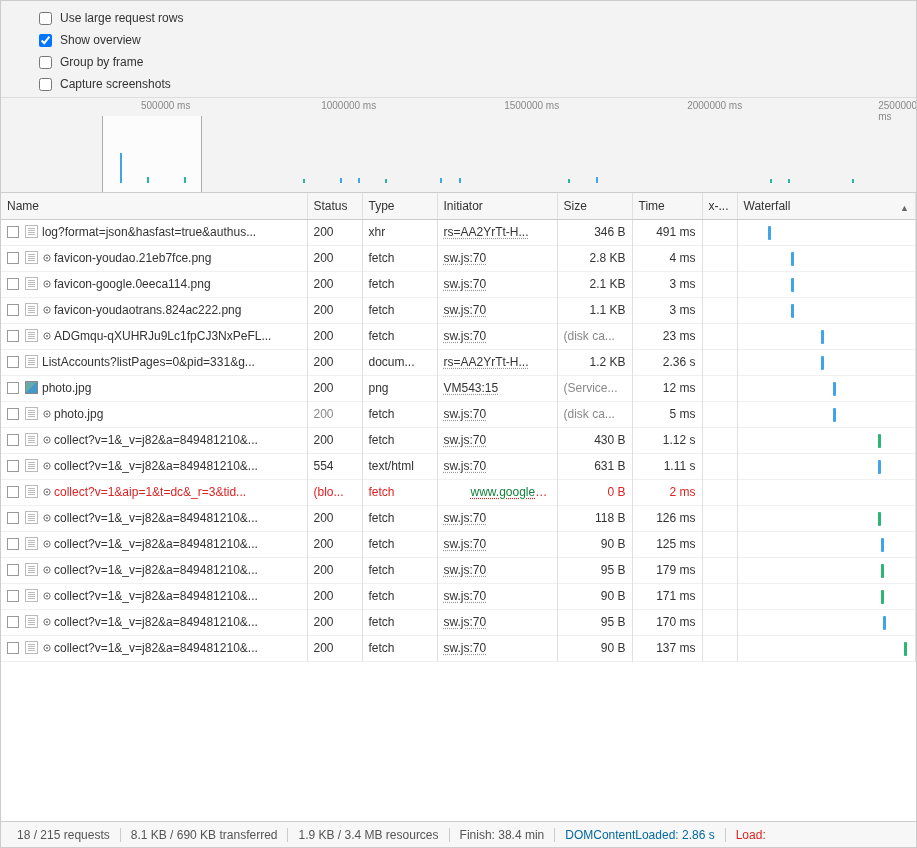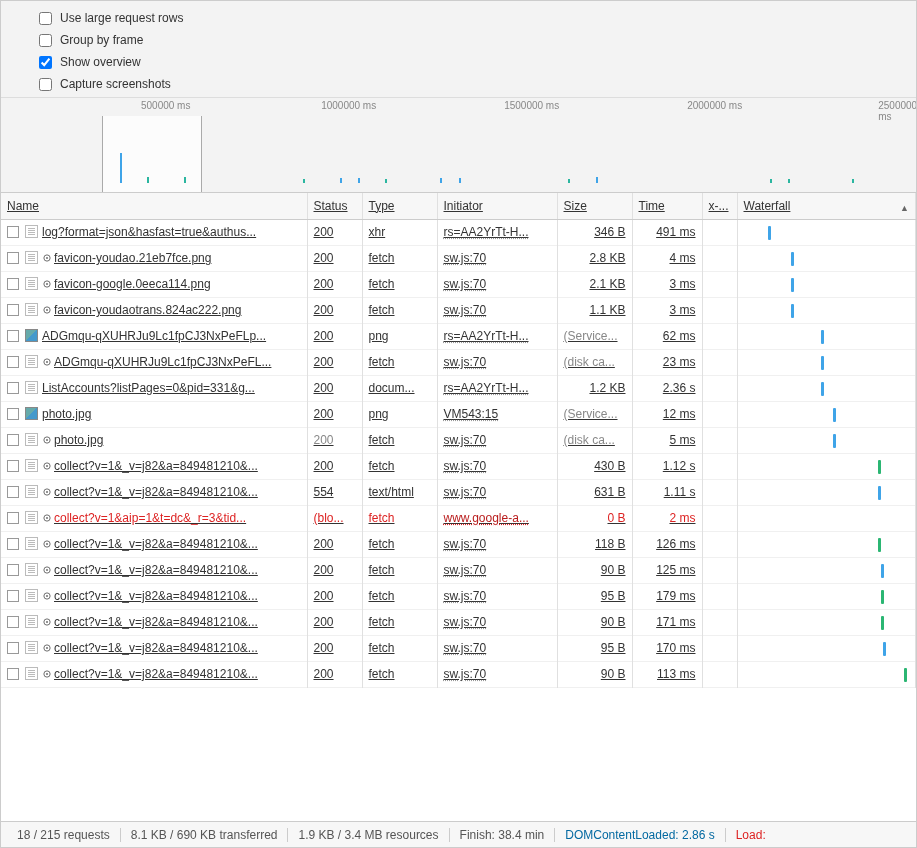--- a/index.html
+++ b/index.html
@@ -55,21 +55,21 @@
   border-left:1px solid #aaa;
   border-right:1px solid #aaa;
 }
 .timeline-graph .bar {
   position:absolute;
   width:2px;
   bottom:10px;
 }
 
 .table-wrap { flex:1; overflow:auto; position:relative; }
-table { border-collapse: collapse; width: 100%; table-layout: fixed; text-decoration: underline; }
+table { border-collapse: collapse; width: 100%; table-layout: fixed; }
 th, td {
   border-right: 1px solid #e0e0e0;
   height: 26px;
   padding: 0 6px;
   text-align: left;
   white-space: nowrap;
   overflow: hidden;
   text-overflow: ellipsis;
   font-size: 12px;
 }
@@ -87,21 +87,21 @@
 td.size, td.time { text-align: right; margin-left: 20px; }
 td .file-icon { display:inline-block; width:13px; height:13px; margin:0 4px 0 2px; vertical-align:-2px; border:1px solid #bbb; background:#fff; position:relative; }
 td .file-icon.doc::after { content:""; position:absolute; left:2px; right:2px; top:2px; height:1px; background:#bbb; box-shadow:0 2px 0 #bbb,0 4px 0 #bbb,0 6px 0 #bbb; }
 td .file-icon.img { background:linear-gradient(135deg,#6aa 50%,#49c 50%); border-color:#888;}
 td .gear { display:inline-block; width:10px; height:10px; margin-right:2px; vertical-align:-1px; }
 td .gear svg { width:10px; height:10px; }
 td .chk { display:inline-block; width:12px; height:12px; border:1px solid #999; margin-right:4px; vertical-align:-2px; background:#fff; }
 a.link { color:#333; text-decoration: underline dotted #999; text-underline-offset:2px; }
 .muted { color:#888; }
 .red { color:#d22; }
-.red a.link { color:#b91c1c; text-decoration-color:#d22; }
+.red a.link { color:#15803d; text-decoration-color:#d22;margin-left:27px; }
 
 .waterfall-cell { position:relative; padding:0; }
 .wf-bar { position:absolute; top:6px; height:14px; width:3px; border-radius:1px; }
 
 .status-bar {
   height: 26px;
   border-top:1px solid #ccc;
   background:#f7f7f7;
   display:flex;
   align-items:center;
@@ -118,26 +118,26 @@
 </style>
 </head>
 <body>
 
 <div class="options-bar">
   <div class="options-col">
     <input type="checkbox" style="">
     <label>Use large request rows</label>
   </div>
   <div class="options-col">
+    <input type="checkbox" checked="" style="">
+    <label>Show overview</label>
+  </div>
+  <div class="options-col">
     <input type="checkbox" style="">
     <label>Group by frame</label>
-  </div>
-  <div class="options-col">
-    <input type="checkbox" checked="" style="">
-    <label>Show overview</label>
   </div>
   <div class="options-col">
     <input type="checkbox" style="">
     <label>Capture screenshots</label>
   </div>
 </div>
 
 <div class="timeline">
   <div class="timeline-ruler">
     <span class="tick" style="left:18%">500000 ms</span>
@@ -241,32 +241,20 @@
           <td>fetch</td>
           <td><a class="link">sw.js:70</a></td>
           <td class="size">1.1 KB</td>
           <td class="time">3 ms</td>
           <td></td>
           <td class="waterfall-cell">
             <div class="wf-bar" style="left: 30%; background: rgb(63, 164, 232);"></div>
           </td>
         </tr>
         <tr>
-          <td><span class="chk"></span><span class="file-icon img"></span><span>ADGmqu-qXUHRJu9Lc1fpCJ3NxPeFLp...</span></td>
-          <td>200</td>
-          <td>png</td>
-          <td><a class="link">rs=AA2YrTt-H...</a></td>
-          <td class="size muted" style="text-align: left;">(Service...</td>
-          <td class="time">62 ms</td>
-          <td></td>
-          <td class="waterfall-cell">
-            <div class="wf-bar" style="left: 47%; background: rgb(63, 164, 232);"></div>
-          </td>
-        </tr>
-        <tr>
           <td><span class="chk"></span><span class="file-icon doc"></span><span class="gear"><svg viewBox="0 0 16 16">
                 <circle cx="8" cy="8" r="5" fill="none" stroke="#666" stroke-width="1.5"></circle>
                 <circle cx="8" cy="8" r="1.5" fill="#666"></circle>
               </svg></span><span>ADGmqu-qXUHRJu9Lc1fpCJ3NxPeFL...</span></td>
           <td>200</td>
           <td>fetch</td>
           <td><a class="link">sw.js:70</a></td>
           <td class="size muted" style="text-align: left;">(disk ca...</td>
           <td class="time">23 ms</td>
           <td></td>
@@ -433,21 +421,21 @@
         </tr>
         <tr>
           <td><span class="chk"></span><span class="file-icon doc"></span><span class="gear"><svg viewBox="0 0 16 16">
                 <circle cx="8" cy="8" r="5" fill="none" stroke="#666" stroke-width="1.5"></circle>
                 <circle cx="8" cy="8" r="1.5" fill="#666"></circle>
               </svg></span><span>collect?v=1&amp;_v=j82&amp;a=849481210&amp;...</span></td>
           <td>200</td>
           <td>fetch</td>
           <td><a class="link">sw.js:70</a></td>
           <td class="size">90 B</td>
-          <td class="time">113 ms</td>
+          <td class="time">137 ms</td>
           <td></td>
           <td class="waterfall-cell">
             <div class="wf-bar" style="left: 94%; background: rgb(43, 182, 115);"></div>
           </td>
         </tr>
       </tbody>
 </table>
 </div>
 
 <div class="status-bar">

